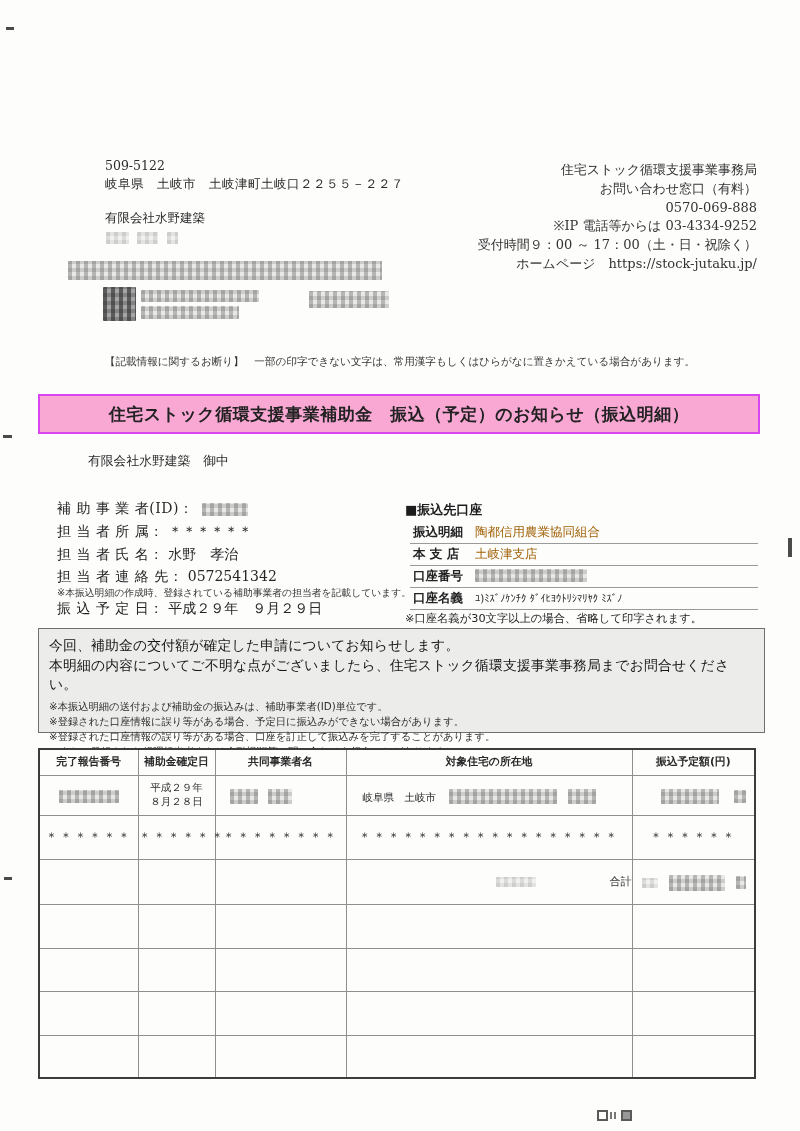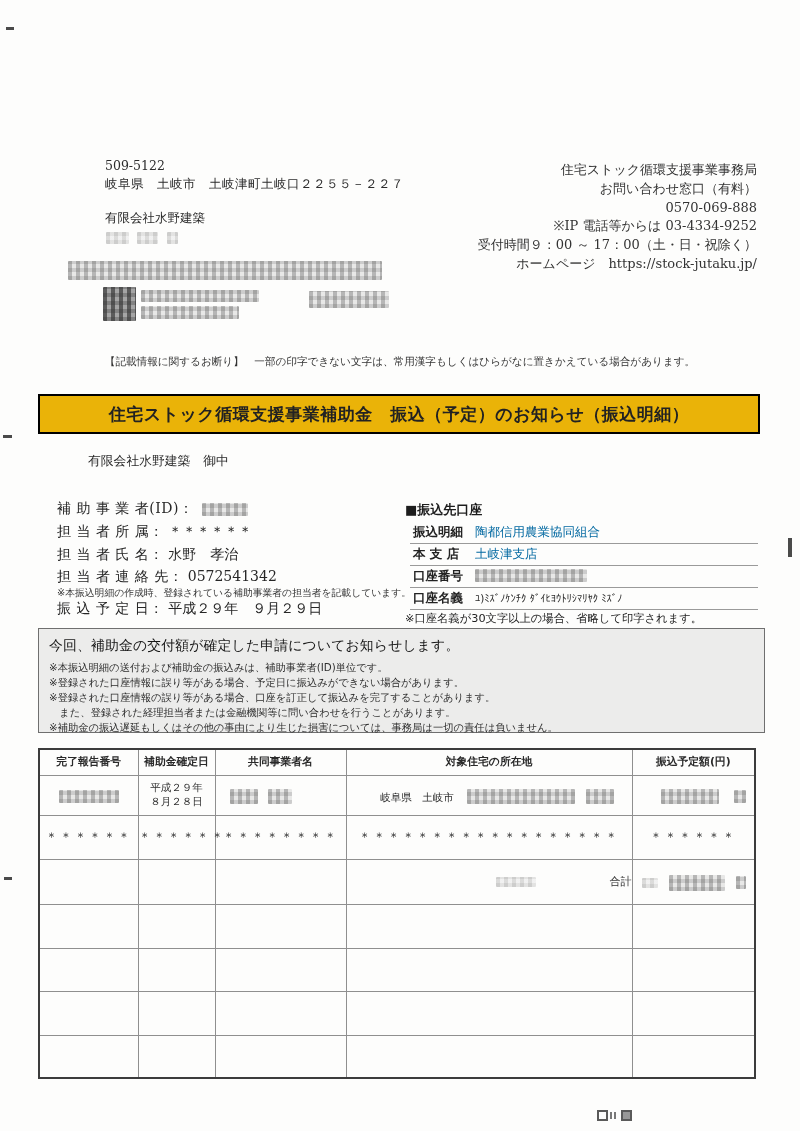--- a/index.html
+++ b/index.html
@@ -30,31 +30,31 @@
       repeating-linear-gradient(90deg, rgba(70,70,70,.85) 0 4px, rgba(130,130,130,.55) 4px 8px),
       repeating-linear-gradient(0deg,  rgba(80,80,80,.70) 0 4px, rgba(150,150,150,.45) 4px 8px);
   }
 
   .mark { background:#4a4a4a; }
 
   .office { text-align:right; font-size:13px; line-height:18.8px; color:#333; }
 
   .title-box {
     left:38px; top:394px; width:718px; height:36px;
-    border:2px solid #000000; background:#eab308;
+    border:2px solid #d946ef; background:#f9a8d4;
     display:flex; align-items:center; justify-content:center;
   }
   .title-box .t { font-size:17px; font-weight:bold; color:#222; letter-spacing:.5px; }
 
   .fld { font-size:14px; color:#262626; white-space:nowrap; }
   .fld .lab { letter-spacing:.5px; }
 
   .acct-row { border-bottom:1px solid #9a9a9a; }
   .acct-lab { font-weight:bold; font-size:12.5px; color:#222; }
-  .acct-val { font-size:12.5px; color:#0369a1; }
+  .acct-val { font-size:12.5px; color:#a16207; }
 
   .msg-box {
     left:38px; top:628px; width:705px; height:88px;
     background:#ececeb; border:1px solid #6f6f6f; padding:7px 10px 8px 10px;
   }
   .msg-main { font-size:13.8px; line-height:19.5px; color:#161616; letter-spacing:.2px; }
   .msg-note { font-size:10.3px; line-height:14.2px; color:#2e2e2e; margin-top:1px; }
 
   table.detail {
     border-collapse:collapse; table-layout:fixed; width:716px;
@@ -148,20 +148,21 @@
     <span class="abs pix" style="left:65px;top:3px;width:112px;height:13px;"></span>
   </div>
   <div class="abs acct-row" style="left:410px;top:588px;width:348px;height:21px;">
     <span class="abs gothic acct-lab" style="left:3px;top:2px;">口座名義</span>
     <span class="abs gothic" style="left:65px;top:4px;font-size:10.5px;color:#2b2b2b;">ﾕ)ﾐｽﾞﾉｹﾝﾁｸ ﾀﾞｲﾋﾖｳﾄﾘｼﾏﾘﾔｸ ﾐｽﾞﾉ</span>
   </div>
   <div class="abs gothic" style="left:405px;top:611px;font-size:11.3px;color:#222;">※口座名義が30文字以上の場合、省略して印字されます。</div>
 
   <div class="abs msg-box">
     <div class="msg-main gothic">今回、補助金の交付額が確定した申請についてお知らせします。</div>
+    <div class="msg-main gothic">本明細の内容についてご不明な点がございましたら、住宅ストック循環支援事業事務局までお問合せください。</div>
     <div class="msg-note gothic" style="margin-top:4px;">※本振込明細の送付および補助金の振込みは、補助事業者(ID)単位です。</div>
     <div class="msg-note gothic">※登録された口座情報に誤り等がある場合、予定日に振込みができない場合があります。</div>
     <div class="msg-note gothic">※登録された口座情報の誤り等がある場合、口座を訂正して振込みを完了することがあります。</div>
     <div class="msg-note gothic">　また、登録された経理担当者または金融機関等に問い合わせを行うことがあります。</div>
     <div class="msg-note gothic">※補助金の振込遅延もしくはその他の事由により生じた損害については、事務局は一切の責任は負いません。</div>
   </div>
 
   <table class="detail abs" style="left:38px;top:748px;">
     <colgroup>
       <col style="width:99px">
@@ -183,21 +184,21 @@
         <span class="ib pix" style="width:60px;height:13px;"></span>
       </td>
       <td class="dcell serif">
         <div>平成２９年</div>
         <div>８月２８日</div>
       </td>
       <td style="text-align:left;padding-left:14px;">
         <span class="ib pix" style="width:28px;height:15px;"></span>
         <span class="ib pix" style="width:24px;height:15px;margin-left:5px;"></span>
       </td>
-      <td style="padding-left:16px;text-align:center;">
+      <td style="padding-left:16px;">
         <span class="serif" style="font-size:10.5px;color:#2e2e2e;">岐阜県　土岐市</span>
         <span class="ib pix" style="width:108px;height:15px;margin-left:8px;"></span>
         <span class="ib pix" style="width:28px;height:15px;margin-left:6px;"></span>
       </td>
       <td style="text-align:right;padding-right:8px;">
         <span class="ib pix" style="width:58px;height:15px;"></span>
         <span class="ib pix" style="width:12px;height:13px;margin-left:10px;"></span>
       </td>
     </tr>
     <tr style="height:44px;">

